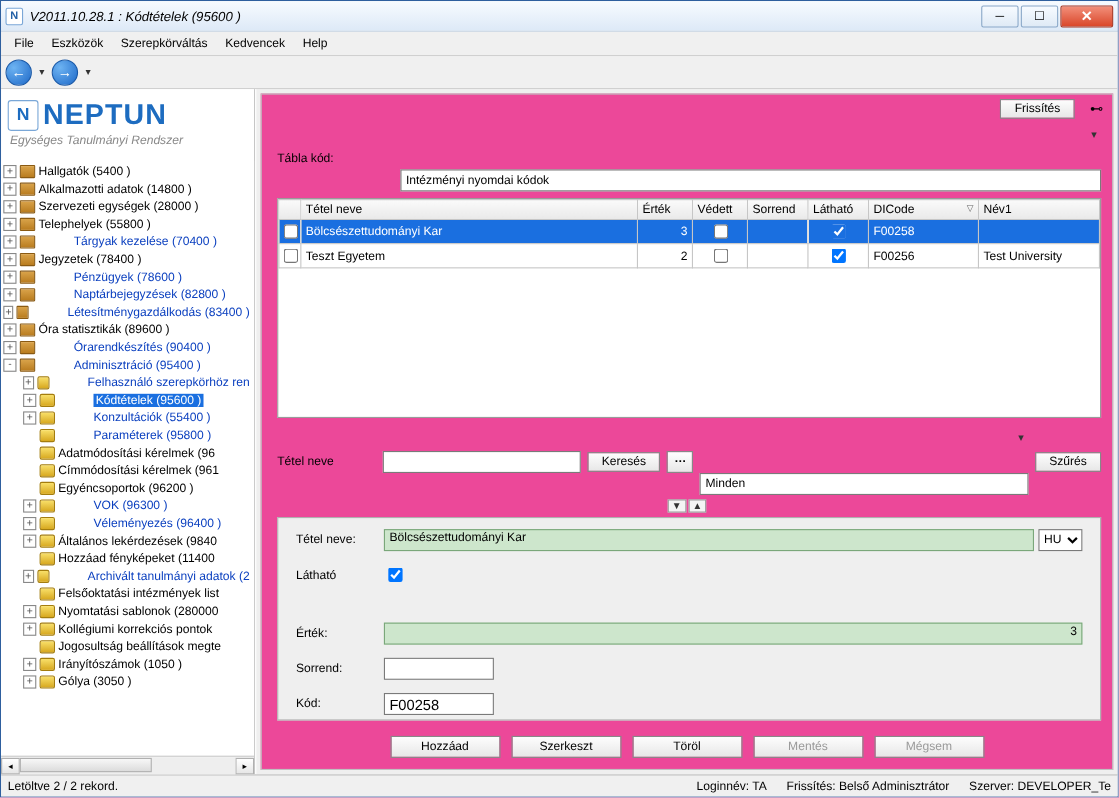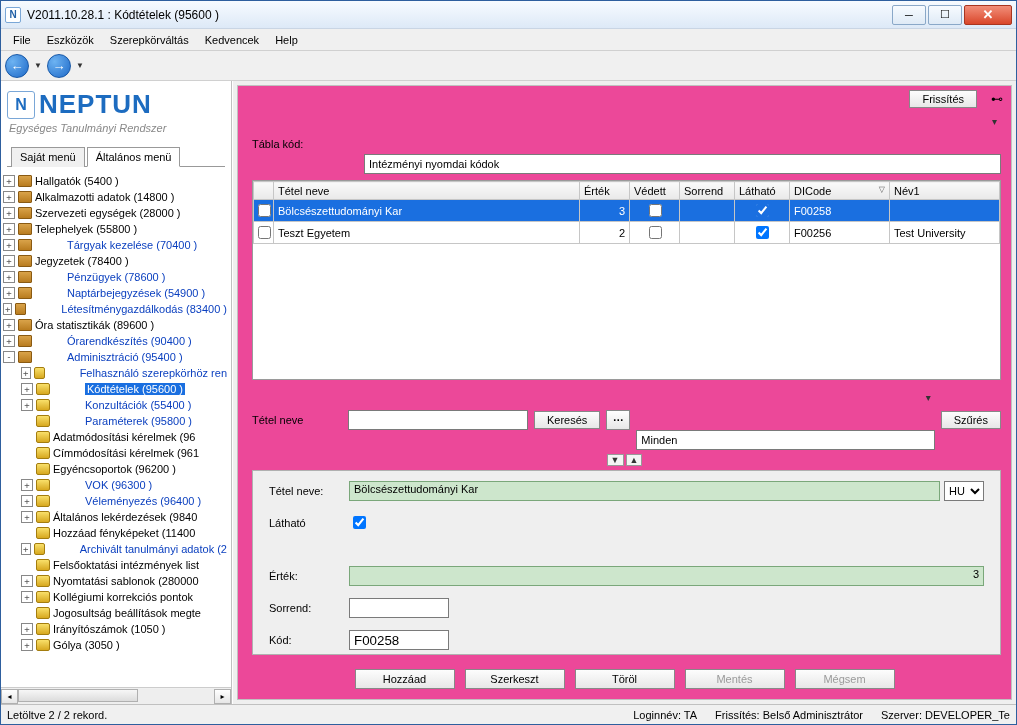--- a/index.html
+++ b/index.html
@@ -5,21 +5,21 @@
   * { box-sizing: border-box; }
   html, body { margin:0; padding:0; font-family: "Segoe UI", Tahoma, Arial, sans-serif; font-size:11px; }
   body { background:#fff; }
   .window { width:1017px; height:725px; border:1px solid #2e5f9e; background:#f0f0f0; display:flex; flex-direction:column; position:relative; }
   .titlebar {
     height:28px; display:flex; align-items:center; padding:0 4px;
     background:linear-gradient(to bottom,#f7fbff,#dde9f7);
     border-bottom:1px solid #c9d5e4;
   }
   .titlebar-icon { width:16px; height:16px; margin-right:6px; display:inline-flex; align-items:center; justify-content:center; background:#fff; border:1px solid #7aa7d7; color:#2361a6; font-weight:bold; font-size:10px; border-radius:2px; }
-  .titlebar-text { flex:1; color:#000; font-size:12px; }
+  .titlebar-text { flex:1; color:#000; font-size:12px;font-style:italic; }
   .win-controls { display:flex; }
   .win-btn { width:34px; height:20px; border:1px solid #8aa8c8; background:linear-gradient(#f7fbff,#dfeaf6); margin-left:2px; display:flex; align-items:center; justify-content:center; font-size:11px; font-family:Arial; border-radius:2px; }
   .win-btn.close { background:linear-gradient(#f28f7a,#d9462a); border-color:#a83520; color:#fff; width:48px; }
   .win-btn.close span{ font-weight:bold; font-size:13px; }
   .menubar { height:22px; display:flex; align-items:center; padding:0 4px; background:#f0f0f0; border-bottom:1px solid #d0d0d0; }
   .menubar-item { padding:2px 8px; cursor:default; }
   .toolbar1 { height:30px; display:flex; align-items:center; padding:0 4px; gap:4px; background:#f0f0f0; border-bottom:1px solid #d0d0d0; }
   .nav-btn { width:24px; height:24px; border-radius:12px; display:flex; align-items:center; justify-content:center; color:#fff; font-size:13px; background:radial-gradient(circle at 30% 30%, #6db3f2, #1e69c8); border:1px solid #1858a7; }
   .nav-drop { width:10px; height:24px; display:flex; align-items:center; justify-content:center; color:#333; font-size:8px; }
   .body { flex:1; display:flex; min-height:0; }
@@ -135,24 +135,20 @@
 
   <div class="body">
 
     <div class="left-pane">
       <div class="logo-box">
         <div class="logo-neptun">
           <div class="logo-mark">N</div>
           <div class="logo-text">NEPTUN</div>
         </div>
         <div class="logo-sub">Egységes Tanulmányi Rendszer</div>
-        <div class="tabstrip">
-          <div class="tab">Saját menü</div>
-          <div class="tab active">Általános menü</div>
-        </div>
       </div>
       <div class="tree-scroll">
         <div class="tree" id="tree">
             <div class="tree-node lvl1">
               <span class="tree-toggle">+</span>
               <span class="tree-icon book"></span>
               <span class="tree-label">Hallgatók (5400  )</span>
             </div>
             <div class="tree-node lvl1">
               <span class="tree-toggle">+</span>
@@ -180,21 +176,21 @@
               <span class="tree-label">Jegyzetek (78400  )</span>
             </div>
             <div class="tree-node lvl1">
               <span class="tree-toggle">+</span>
               <span class="tree-icon book"></span>
               <span class="tree-label link">Pénzügyek (78600  )</span>
             </div>
             <div class="tree-node lvl1">
               <span class="tree-toggle">+</span>
               <span class="tree-icon book"></span>
-              <span class="tree-label link">Naptárbejegyzések (54900  )</span>
+              <span class="tree-label link">Naptárbejegyzések (82800  )</span>
             </div>
             <div class="tree-node lvl1">
               <span class="tree-toggle">+</span>
               <span class="tree-icon book"></span>
               <span class="tree-label link">Létesítménygazdálkodás (83400  )</span>
             </div>
             <div class="tree-node lvl1">
               <span class="tree-toggle">+</span>
               <span class="tree-icon book"></span>
               <span class="tree-label">Óra statisztikák (89600  )</span>

